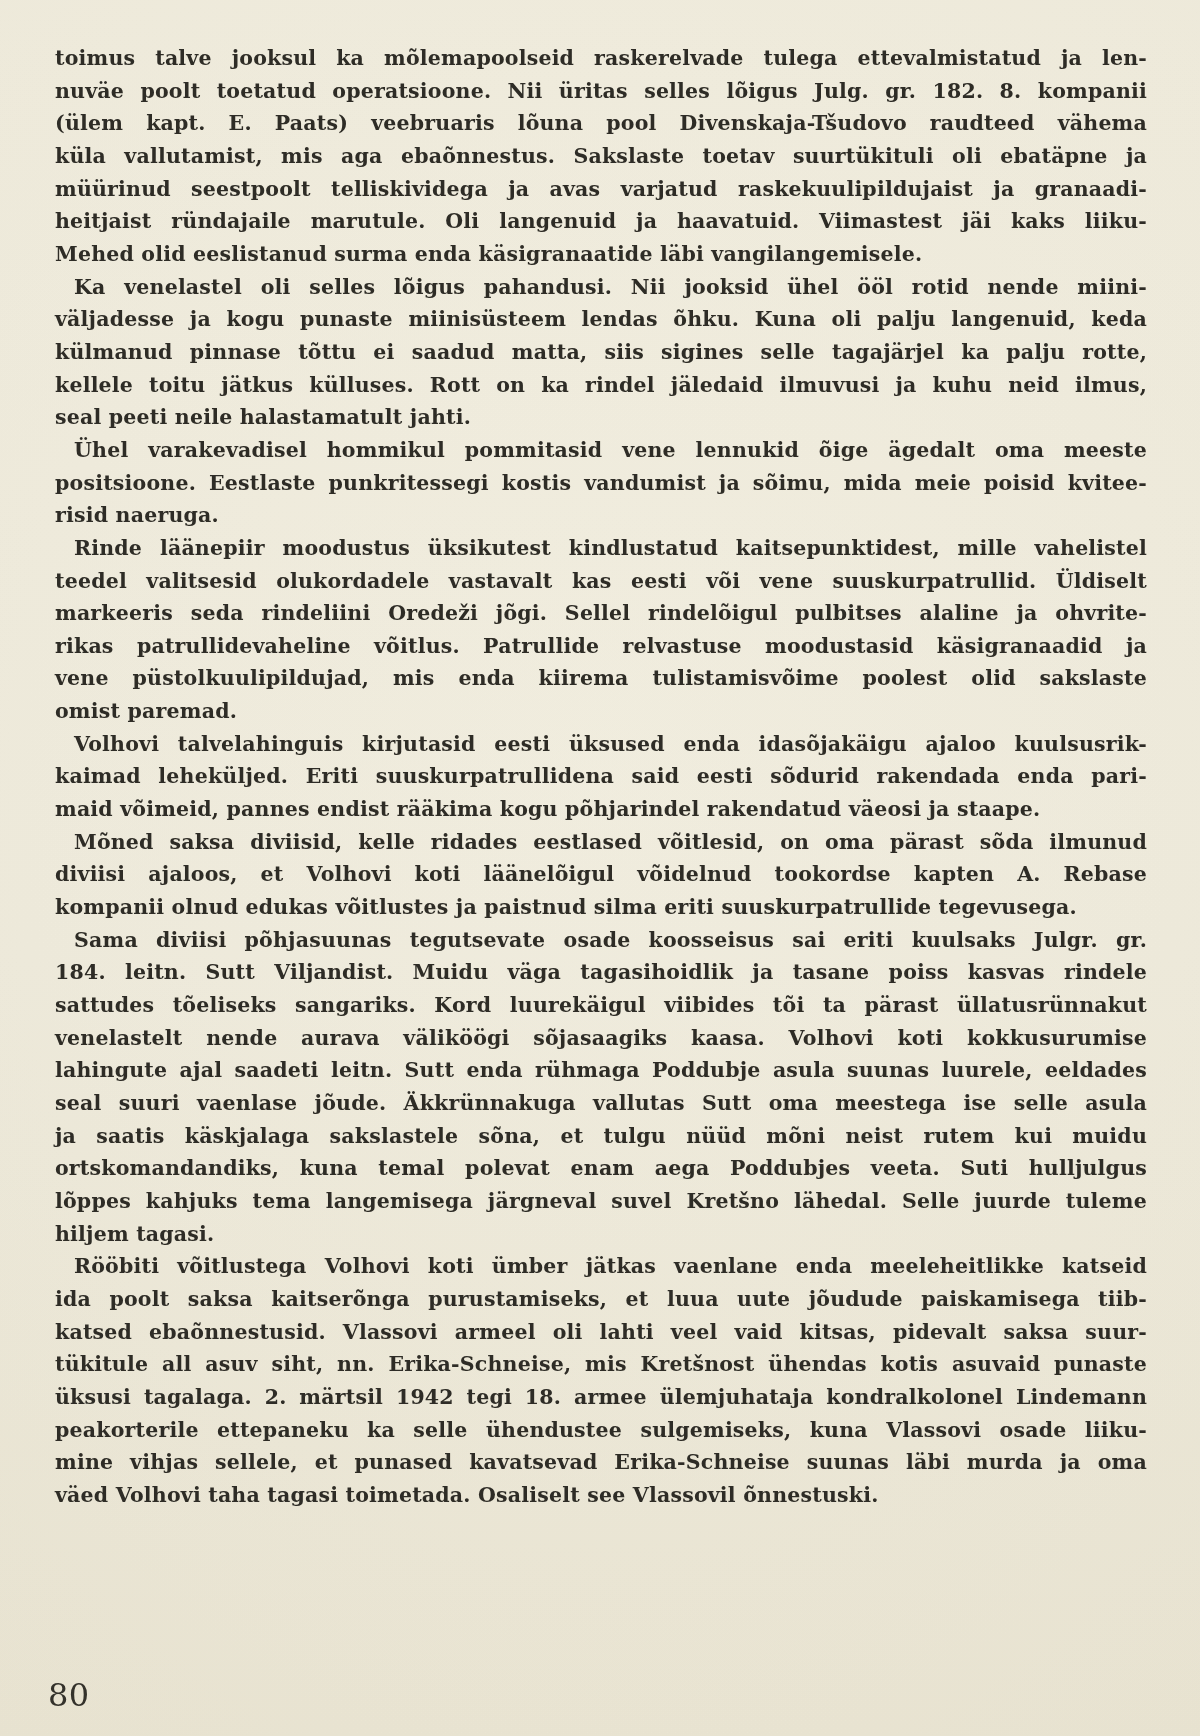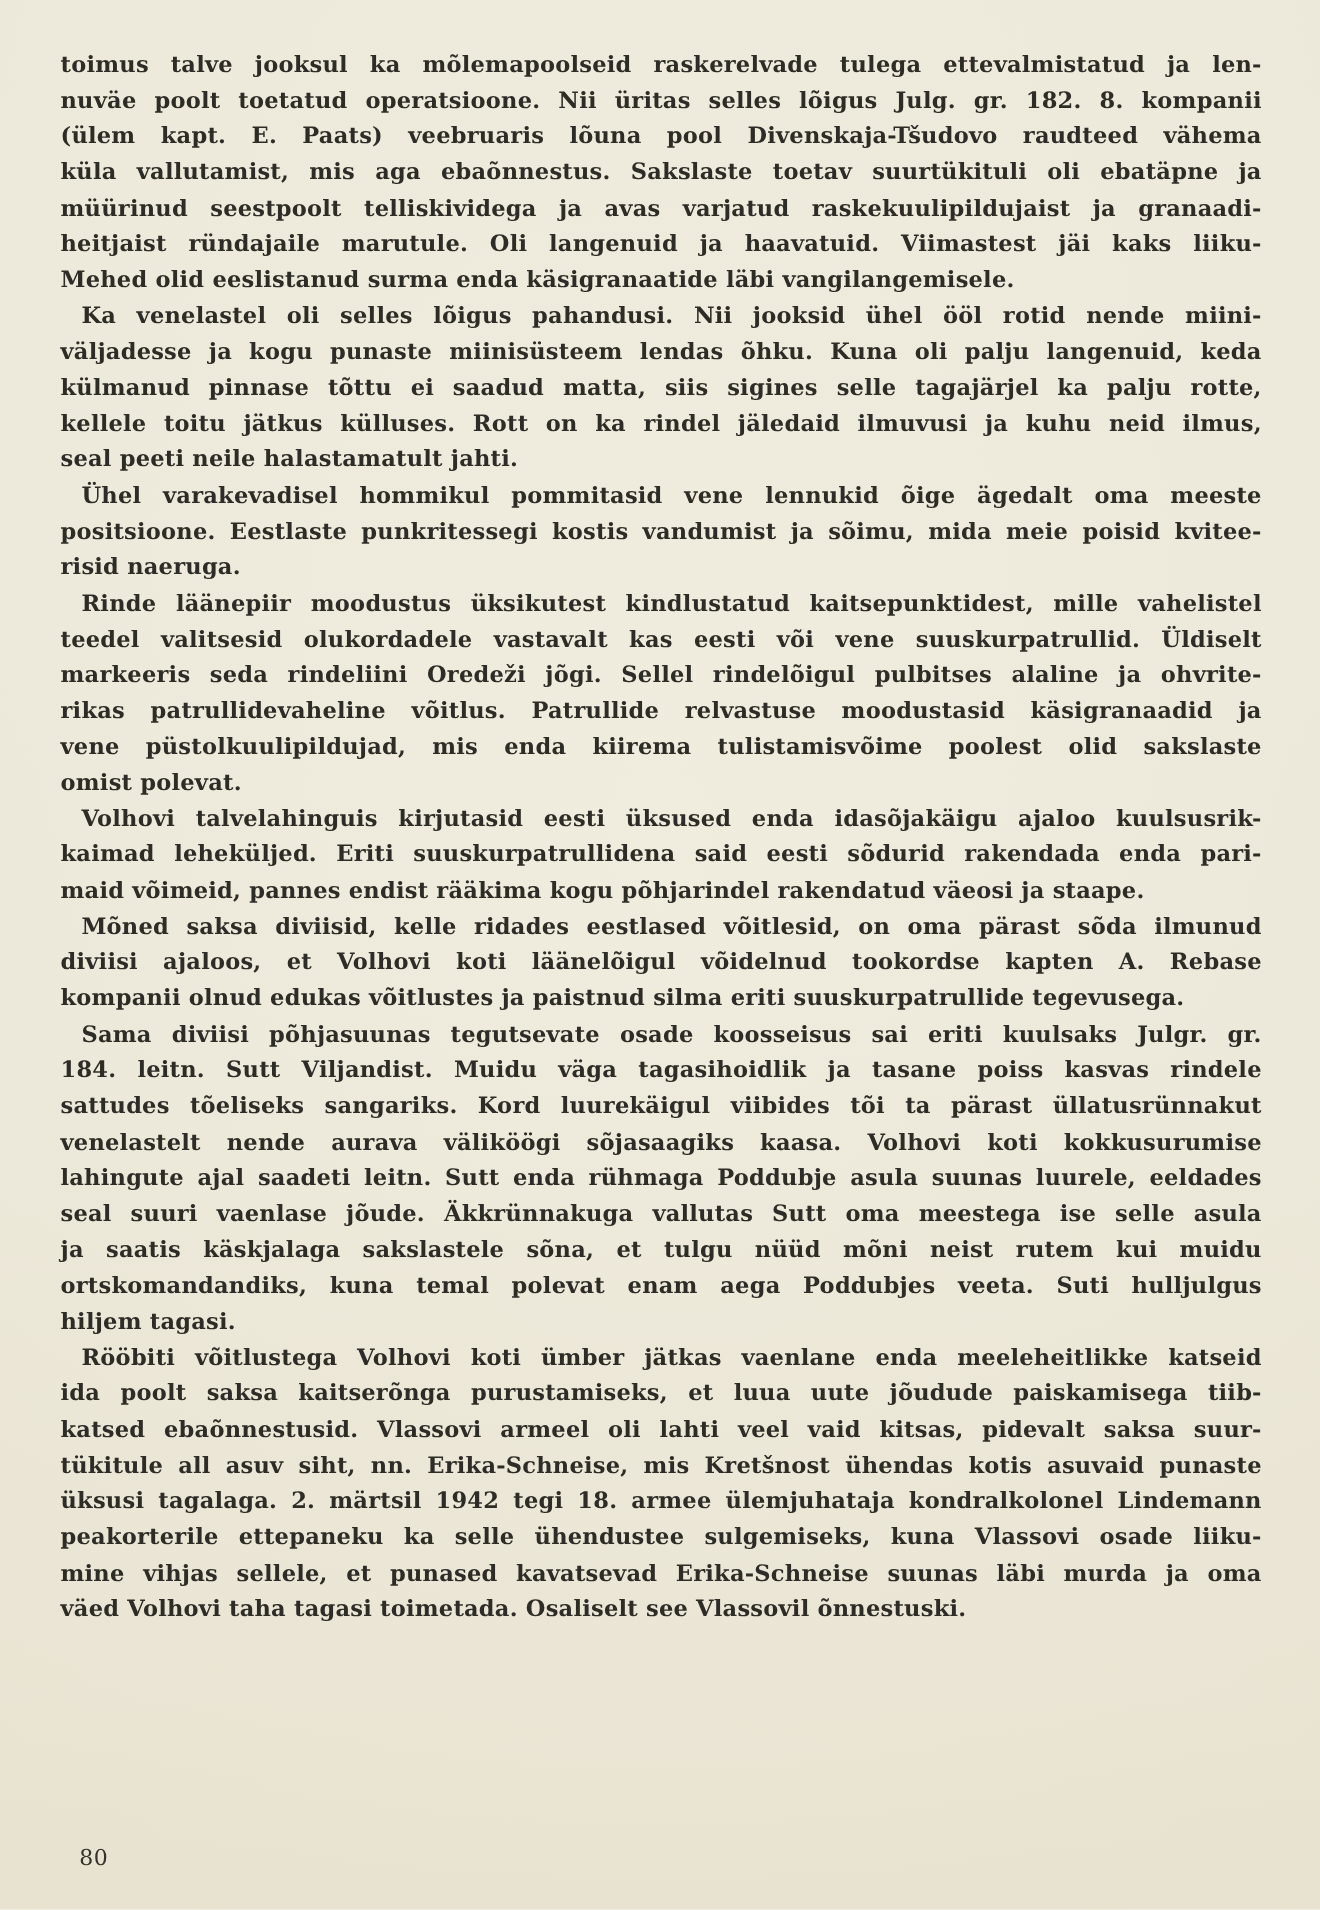--- a/index.html
+++ b/index.html
@@ -31,23 +31,23 @@
     text-align-last: justify;
     -moz-text-align-last: justify;
   }
   .line.last {
     text-align-last: left;
     -moz-text-align-last: left;
   }
   .line.indent { text-indent: 19px; }
   .page-number {
     position: absolute;
-    left: 72px;
+    left: 48px;
     top: 1676px;
-    font-size: 20px;
+    font-size: 32px;
     letter-spacing: 0.5px;
     color: #34322b;
   }
   
   .paper-shade {
     position: absolute; inset: 0;
     pointer-events: none;
     background: radial-gradient(ellipse 120% 100% at 50% 45%, rgba(255,255,250,0.05) 0%, rgba(120,110,80,0.05) 100%);
   }
 </style>
@@ -77,41 +77,42 @@
         <div class="line indent">Ühel varakevadisel hommikul pommitasid vene lennukid õige ägedalt oma meeste</div>
         <div class="line">positsioone. Eestlaste punkritessegi kostis vandumist ja sõimu, mida meie poisid kvitee-</div>
         <div class="line last">risid naeruga.</div>
       </div>
       <div class="para">
         <div class="line indent">Rinde läänepiir moodustus üksikutest kindlustatud kaitsepunktidest, mille vahelistel</div>
         <div class="line">teedel valitsesid olukordadele vastavalt kas eesti või vene suuskurpatrullid. Üldiselt</div>
         <div class="line">markeeris seda rindeliini Oredeži jõgi. Sellel rindelõigul pulbitses alaline ja ohvrite-</div>
         <div class="line">rikas patrullidevaheline võitlus. Patrullide relvastuse moodustasid käsigranaadid ja</div>
         <div class="line">vene püstolkuulipildujad, mis enda kiirema tulistamisvõime poolest olid sakslaste</div>
-        <div class="line last">omist polevat.</div>
+        <div class="line last">omist paremad.</div>
       </div>
       <div class="para">
         <div class="line indent">Volhovi talvelahinguis kirjutasid eesti üksused enda idasõjakäigu ajaloo kuulsusrik-</div>
         <div class="line">kaimad leheküljed. Eriti suuskurpatrullidena said eesti sõdurid rakendada enda pari-</div>
         <div class="line last">maid võimeid, pannes endist rääkima kogu põhjarindel rakendatud väeosi ja staape.</div>
       </div>
       <div class="para">
         <div class="line indent">Mõned saksa diviisid, kelle ridades eestlased võitlesid, on oma pärast sõda ilmunud</div>
         <div class="line">diviisi ajaloos, et Volhovi koti läänelõigul võidelnud tookordse kapten A. Rebase</div>
         <div class="line last">kompanii olnud edukas võitlustes ja paistnud silma eriti suuskurpatrullide tegevusega.</div>
       </div>
       <div class="para">
         <div class="line indent">Sama diviisi põhjasuunas tegutsevate osade koosseisus sai eriti kuulsaks Julgr. gr.</div>
         <div class="line">184. leitn. Sutt Viljandist. Muidu väga tagasihoidlik ja tasane poiss kasvas rindele</div>
         <div class="line">sattudes tõeliseks sangariks. Kord luurekäigul viibides tõi ta pärast üllatusrünnakut</div>
         <div class="line">venelastelt nende aurava väliköögi sõjasaagiks kaasa. Volhovi koti kokkusurumise</div>
         <div class="line">lahingute ajal saadeti leitn. Sutt enda rühmaga Poddubje asula suunas luurele, eeldades</div>
         <div class="line">seal suuri vaenlase jõude. Äkkrünnakuga vallutas Sutt oma meestega ise selle asula</div>
         <div class="line">ja saatis käskjalaga sakslastele sõna, et tulgu nüüd mõni neist rutem kui muidu</div>
         <div class="line">ortskomandandiks, kuna temal polevat enam aega Poddubjes veeta. Suti hulljulgus</div>
+        <div class="line">lõppes kahjuks tema langemisega järgneval suvel Kretšno lähedal. Selle juurde tuleme</div>
         <div class="line last">hiljem tagasi.</div>
       </div>
       <div class="para">
         <div class="line indent">Rööbiti võitlustega Volhovi koti ümber jätkas vaenlane enda meeleheitlikke katseid</div>
         <div class="line">ida poolt saksa kaitserõnga purustamiseks, et luua uute jõudude paiskamisega tiib-</div>
         <div class="line">katsed ebaõnnestusid. Vlassovi armeel oli lahti veel vaid kitsas, pidevalt saksa suur-</div>
         <div class="line">tükitule all asuv siht, nn. Erika-Schneise, mis Kretšnost ühendas kotis asuvaid punaste</div>
         <div class="line">üksusi tagalaga. 2. märtsil 1942 tegi 18. armee ülemjuhataja kondralkolonel Lindemann</div>
         <div class="line">peakorterile ettepaneku ka selle ühendustee sulgemiseks, kuna Vlassovi osade liiku-</div>
         <div class="line">mine vihjas sellele, et punased kavatsevad Erika-Schneise suunas läbi murda ja oma</div>

